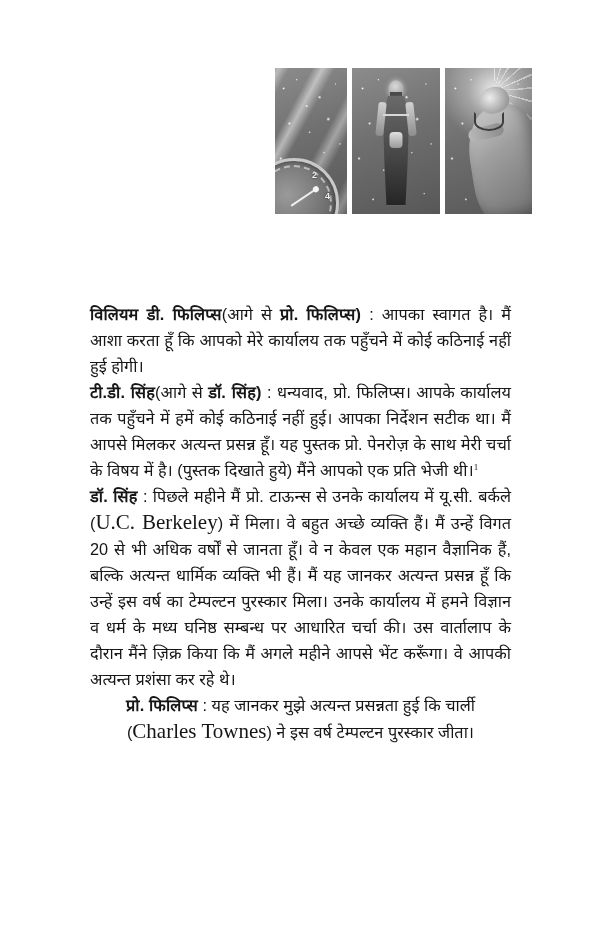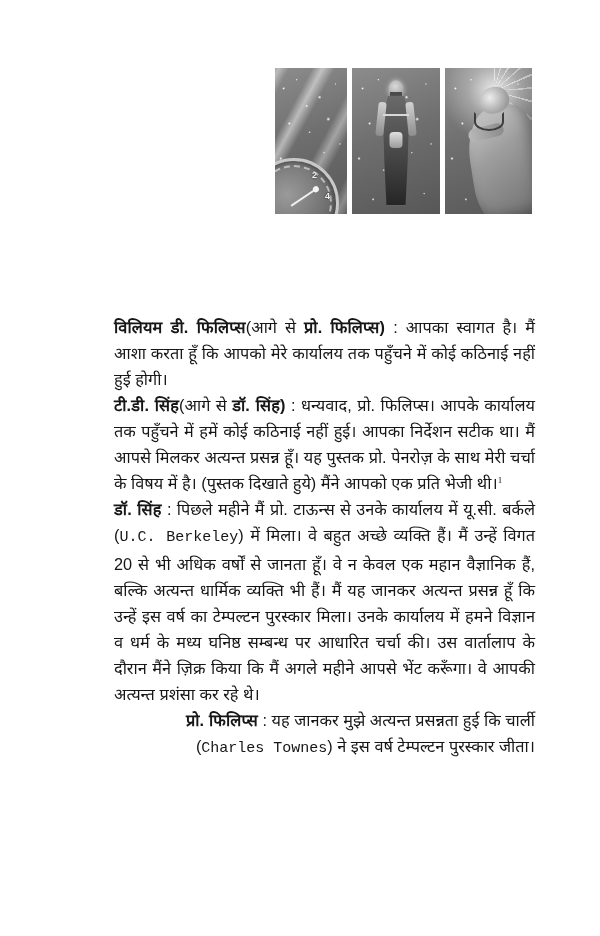--- a/index.html
+++ b/index.html
@@ -242,42 +242,41 @@
     width: 26px; height: 15px;
     border: 2px solid #3d3d3d;
     border-top-color: transparent;
     border-radius: 0 0 50% 50%;
   }
 
   
   #dialogue {
     position: absolute;
     left: 90px;
-    top: 314px;
+    top: 301px;
     width: 421px;
-    margin-left: 24px;
   }
   .para {
     margin: 0;
     text-align: justify;
     text-justify: inter-word;
     font-size: 16.3px;
     line-height: 26px;
     color: #161616;
     font-family: "Liberation Sans", "DejaVu Sans", sans-serif;
     hyphens: none;
   }
-  .para:last-child { text-align: right; }
+  .para:last-child { text-align: center; }
   .speaker {
     font-weight: bold;
     letter-spacing: .2px;
   }
   .latin {
-    font-family: Liberation Mono, monospace;
-    font-size: 15px;
+    font-family: Liberation Serif, serif;
+    font-size: 21px;
   }
   .fnote {
     font-size: 9px;
     vertical-align: super;
     line-height: 0;
     font-family: "Liberation Serif", serif;
   }
 </style>
 </head>
 <body>

